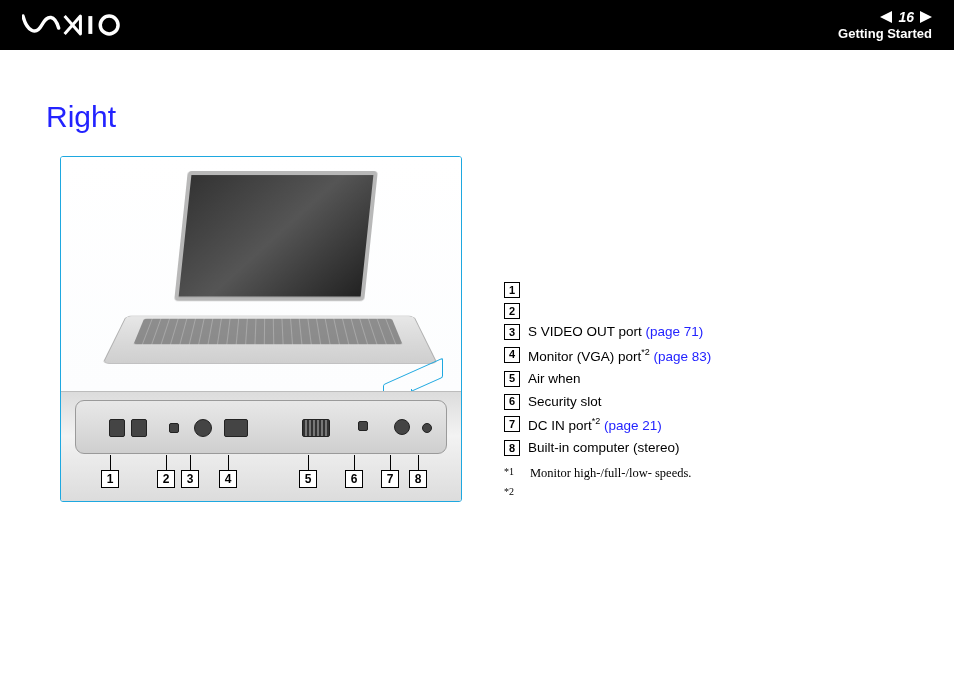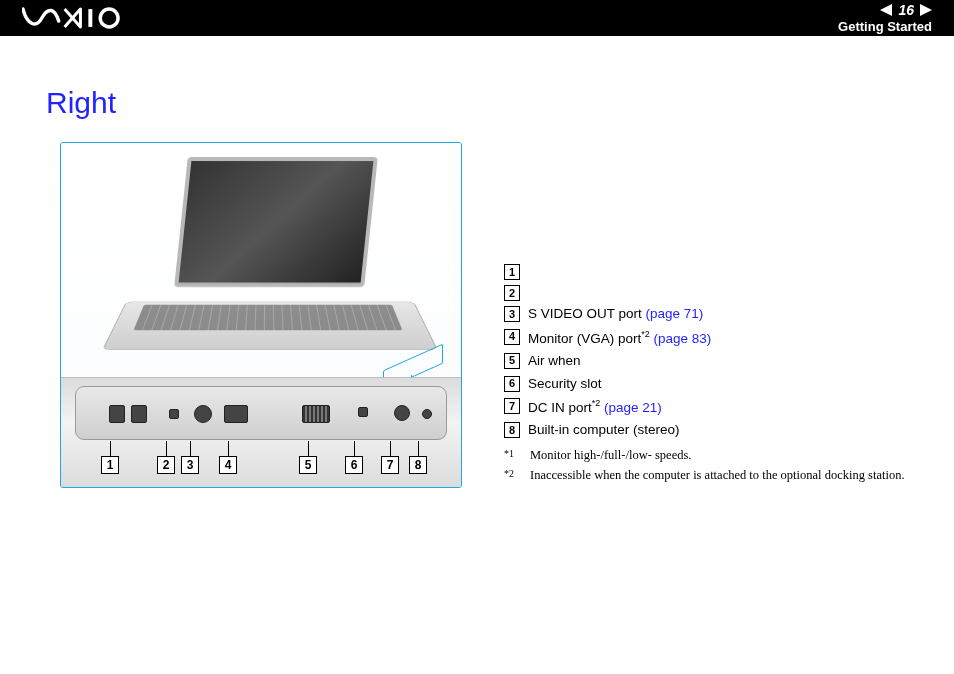--- a/index.html
+++ b/index.html
@@ -1,19 +1,19 @@
 <!DOCTYPE html>
 <html><head>
 <meta charset="utf-8">
 <style>
   * { margin: 0; padding: 0; box-sizing: border-box; }
   body { width: 954px; height: 674px; font-family: Helvetica, Arial, sans-serif; background: #fff; position: relative; }
 
   
-  .header { background: #000; height: 36px; display: flex; align-items: center; justify-content: space-between; padding: 0 22px; }
+  .header { background: #000; height: 50px; display: flex; align-items: center; justify-content: space-between; padding: 0 22px; }
   .logo { display: flex; align-items: center; gap: 0; }
   .logo svg { fill: #fff; }
   .header-right { text-align: right; color: #fff; font-weight: bold; font-size: 13px; }
   .page-nav { display: flex; align-items: center; justify-content: flex-end; gap: 6px; font-style: italic; font-size: 14px; margin-bottom: 1px; }
   .nav-arrow { width: 0; height: 0; display: inline-block; }
   .nav-prev { border-top: 6px solid transparent; border-bottom: 6px solid transparent; border-right: 12px solid #fff; }
   .nav-next { border-top: 6px solid transparent; border-bottom: 6px solid transparent; border-left: 12px solid #fff; }
 
   
   .content { padding: 50px 32px 0 46px; display: flex; gap: 28px; align-items: flex-end; }
@@ -162,17 +162,16 @@
           <div class="legend-text">Built-in computer (stereo)</div>
         </div>
       </div>
     <div class="footnotes" id="footnotes">
         <div class="fn-row">
           <div class="fn-mark">*1</div>
           <div>Monitor high-/full-/low- speeds.</div>
         </div>
         <div class="fn-row">
           <div class="fn-mark">*2</div>
-          <div>Inaccessible when the computer is attached to the optional docking station.</div>
         </div>
       </div>
   </div>
 </div>
 
 </body></html>

